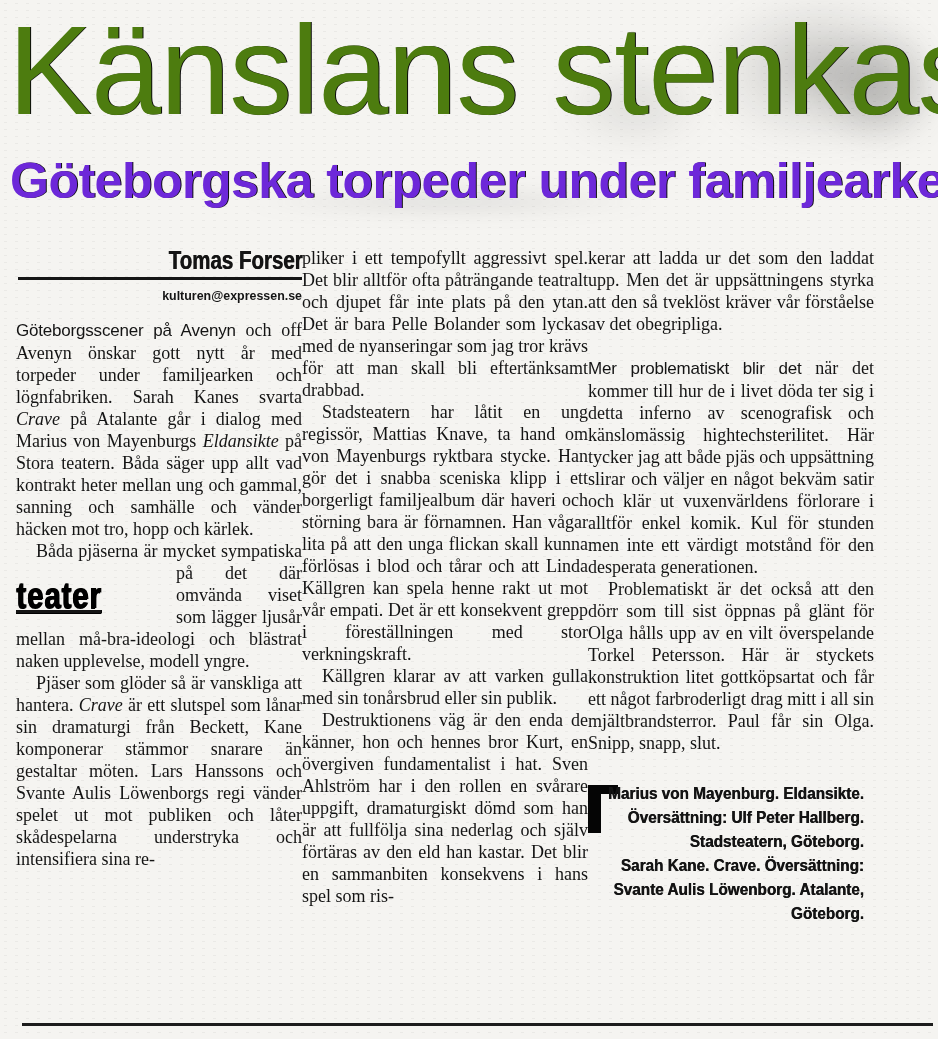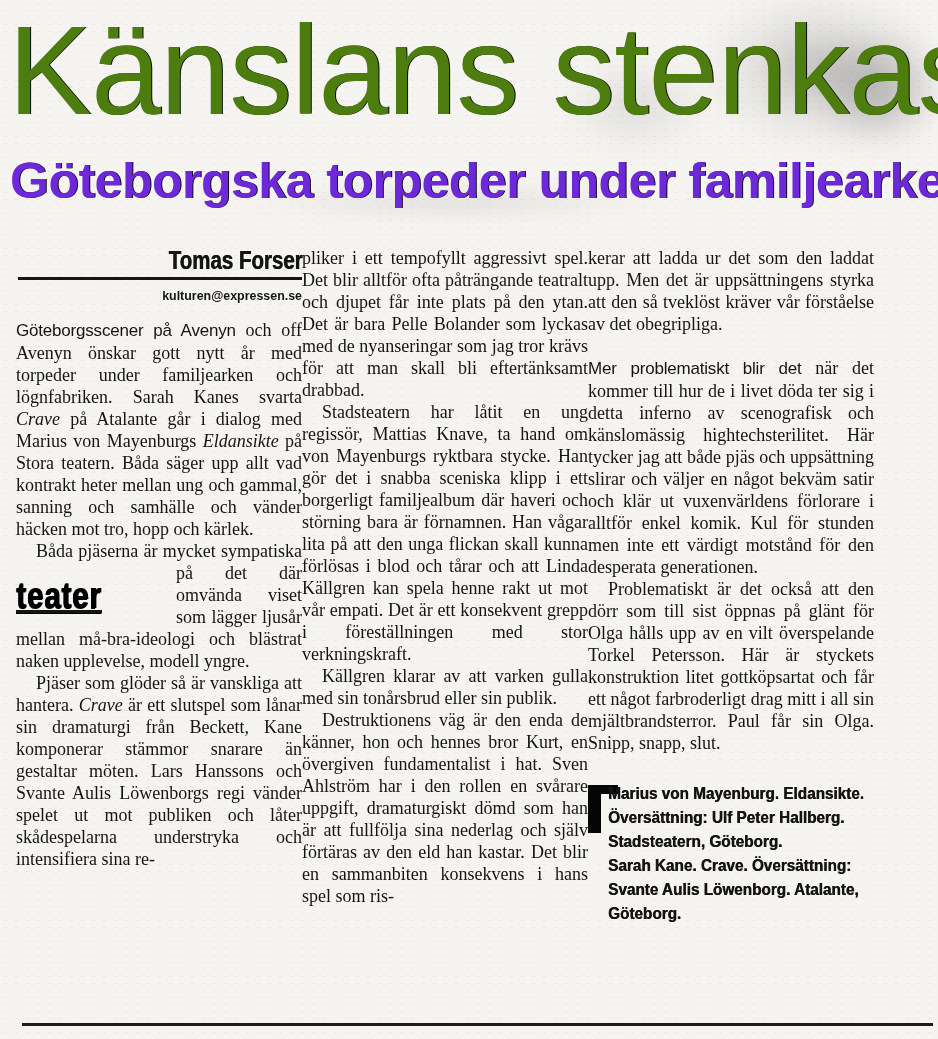--- a/index.html
+++ b/index.html
@@ -106,21 +106,21 @@
     text-shadow:1.3px 0 0 #000, 0 1px 0 #000;
     text-indent:0;
   }
   .teater-para { text-indent:20px; }
 
   
   .infobox {
     position:relative;
     margin-top:28px;
     padding-left:20px;
-    text-align:left;
+    text-align:right;
   }
   .bracket {
     position:absolute; left:0; top:3px;
     width:30px; height:48px;
     border-left:13px solid #050505;
     border-top:9px solid #050505;
   }
   .infobox-lines {
     display:inline-block;
     transform:scaleX(0.90); transform-origin:0 0;

